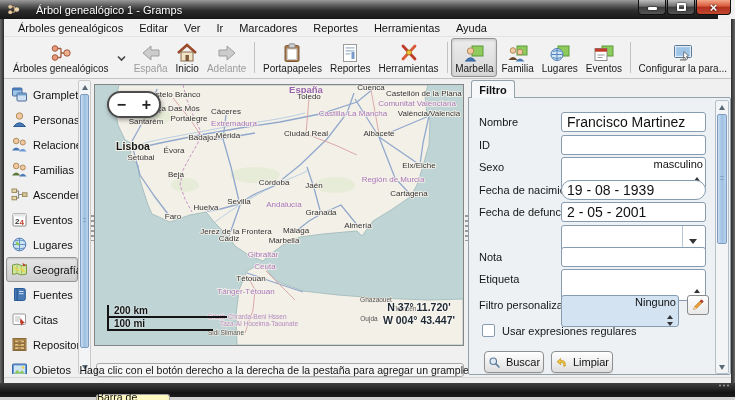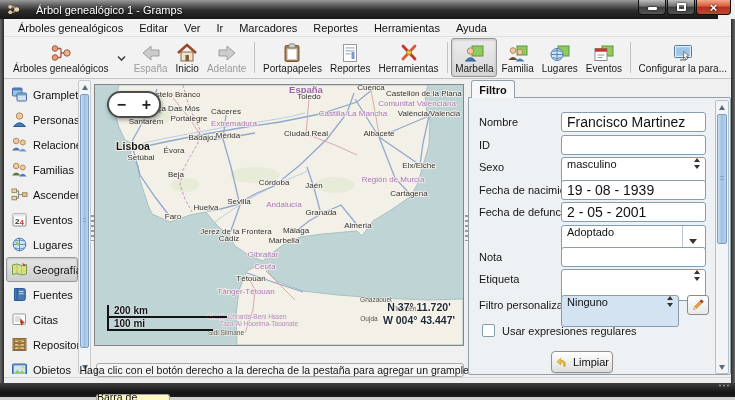--- a/index.html
+++ b/index.html
@@ -67,21 +67,21 @@
   .map-coords{position:absolute;right:8px;bottom:18px;text-align:center;font-size:10.5px;font-weight:bold;color:#202a33;line-height:13px;text-shadow:0 0 2px #fff,0 0 3px #fff;}
   
   .g-tab{position:absolute;left:92px;top:267px;width:74px;height:17px;background:#fef9c3;border:1px solid #a3a3a3;border-bottom:none;border-radius:3px 3px 0 0;display:flex;align-items:center;justify-content:center;font-size:10.5px;color:#111;margin-top:48px;}
   .g-msg{position:absolute;left:92px;top:284px;width:368px;height:14px;background:#f5f5f5;border:1px solid #a8a8a8;border-radius:3px;display:flex;align-items:center;justify-content:center;font-size:10.5px;color:#151515;white-space:nowrap;}
   
   .filterpanel{position:absolute;left:464px;top:0;width:263px;height:298px;}
   .f-tab{position:absolute;left:3px;top:1px;width:44px;height:18px;background:#f6f7f8;border:1px solid #93a1ab;border-bottom:none;border-radius:3px 3px 0 0;display:flex;align-items:center;justify-content:center;font-weight:bold;color:#111;z-index:2;}
   .f-body{position:absolute;left:0;top:18px;width:263px;height:278px;background:#edf1f3;border:1px solid #93a1ab;border-radius:0 2px 2px 2px;}
   .f-label{position:absolute;left:10px;width:86px;line-height:20px;color:#161616;white-space:nowrap;}
   .f-input{position:absolute;left:92px;width:145px;height:20px;border:1px solid #869cb0;border-radius:3px;background:#fff;font-family:"Liberation Sans",sans-serif;font-size:14px;color:#111;padding:0 5px;}
-  .f-control{position:absolute;left:92px;width:145px;height:32px;border:1px solid #869cb0;border-radius:3px;background:#fff;display:flex;align-items:flex-start;padding:0 2px 0 5px;color:#111;}
+  .f-control{position:absolute;left:92px;width:145px;height:32px;border:1px solid #869cb0;border-radius:3px;background:#fff;display:flex;align-items:flex-end;padding:0 2px 0 5px;color:#111;flex-direction:column;}
   .f-control.hl{background:#d4e3f2;}
   .f-control .val{flex:1;white-space:nowrap;overflow:hidden;}
   .spin-btns{display:flex;flex-direction:column;gap:3px;padding:0 3px 0 4px;}
   .sarr-up{width:0;height:0;border-left:3px solid transparent;border-right:3px solid transparent;border-bottom:4px solid #333;}
   .sarr-down{width:0;height:0;border-left:3px solid transparent;border-right:3px solid transparent;border-top:4px solid #333;}
   .combo-btn{height:100%;display:flex;align-items:center;padding:0 6px;margin-left:4px;border-left:1px solid #b7c6d4;}
   .combo-chev{width:0;height:0;border-left:4.5px solid transparent;border-right:4.5px solid transparent;border-top:5.5px solid #333;}
   .mini-btn{position:absolute;width:22px;height:20px;border:1px solid #8a8a8a;border-radius:3px;background:linear-gradient(#fff,#e8e8e8);display:flex;align-items:center;justify-content:center;}
   .mini-btn svg{width:14px;height:14px;}
   .f-check{position:absolute;left:13px;display:flex;align-items:center;gap:7px;color:#161616;}
@@ -480,20 +480,29 @@
           <div class="dots"></div>
         </div>
 
       <div class="filterpanel">
         <div class="f-tab">Filtro</div>
         <div class="f-body" id="filter-body">
           <div class="f-check" style="top:226px;">
             <div class="cbox"></div>
             <span>Usar expresiones regulares</span>
           </div>
+          <div class="btn" style="left:15px;top:253px;width:60px;">
+            <span style="display:flex;">
+                <svg viewBox="0 0 16 16">
+                  <circle cx="6.5" cy="6.5" r="4" fill="#dfeaf5" stroke="#5a7a9a" stroke-width="1.4"></circle>
+                  <path d="M9.6 9.6 L13.5 13.5" stroke="#5a7a9a" stroke-width="2" stroke-linecap="round"></path>
+                </svg>
+              </span>
+            <span>Buscar</span>
+          </div>
           <div class="btn" style="left:82px;top:253px;width:62px;">
             <span style="display:flex;">
                 <svg viewBox="0 0 16 16">
                   <path d="M12.5 12.5 q1.5 -7.5 -5.5 -7 L7 3 L2.5 7 L7 10.8 L6.8 8 q4.8 -.6 3.8 4.5 Z" fill="#f2c23a" stroke="#b8901d" stroke-width="0.8"></path>
                 </svg>
               </span>
             <span>Limpiar</span>
           </div>
           <div class="vscroll" style="left:246px;top:2px;width:14px;height:274px;border-color:#b5bfc6;">
             <div class="varrow" style="top:0;">
@@ -512,21 +521,21 @@
             <input class="f-input" type="text" value="" style="top: 37px;">
             <div class="f-label" style="top: 59px;">Sexo</div>
             <div class="f-control" style="top: 59px;">
               <span class="val">masculino</span>
               <span class="spin-btns">
                 <span class="sarr-up"></span>
                 <span class="sarr-down"></span>
               </span>
             </div>
             <div class="f-label" style="top: 82px;">Fecha de nacimiento</div>
-            <input class="f-input" type="text" value="19 - 08 - 1939" style="top: 82px;">
+            <input class="f-input" type="text" value="19 - 08 - 1939" style="top: 82px; border-radius: 10px;">
             <div class="f-label" style="top: 104px;">Fecha de defunción</div>
             <input class="f-input" type="text" value="2 - 05 - 2001" style="top: 104px;">
             <div class="f-control" style="top: 127px;">
               <span class="val">Adoptado</span>
               <span class="combo-btn">
                 <span class="combo-chev"></span>
               </span>
             </div>
             <div class="f-label" style="top: 149px;">Nota</div>
             <input class="f-input" type="text" value="" style="top: 149px;">

